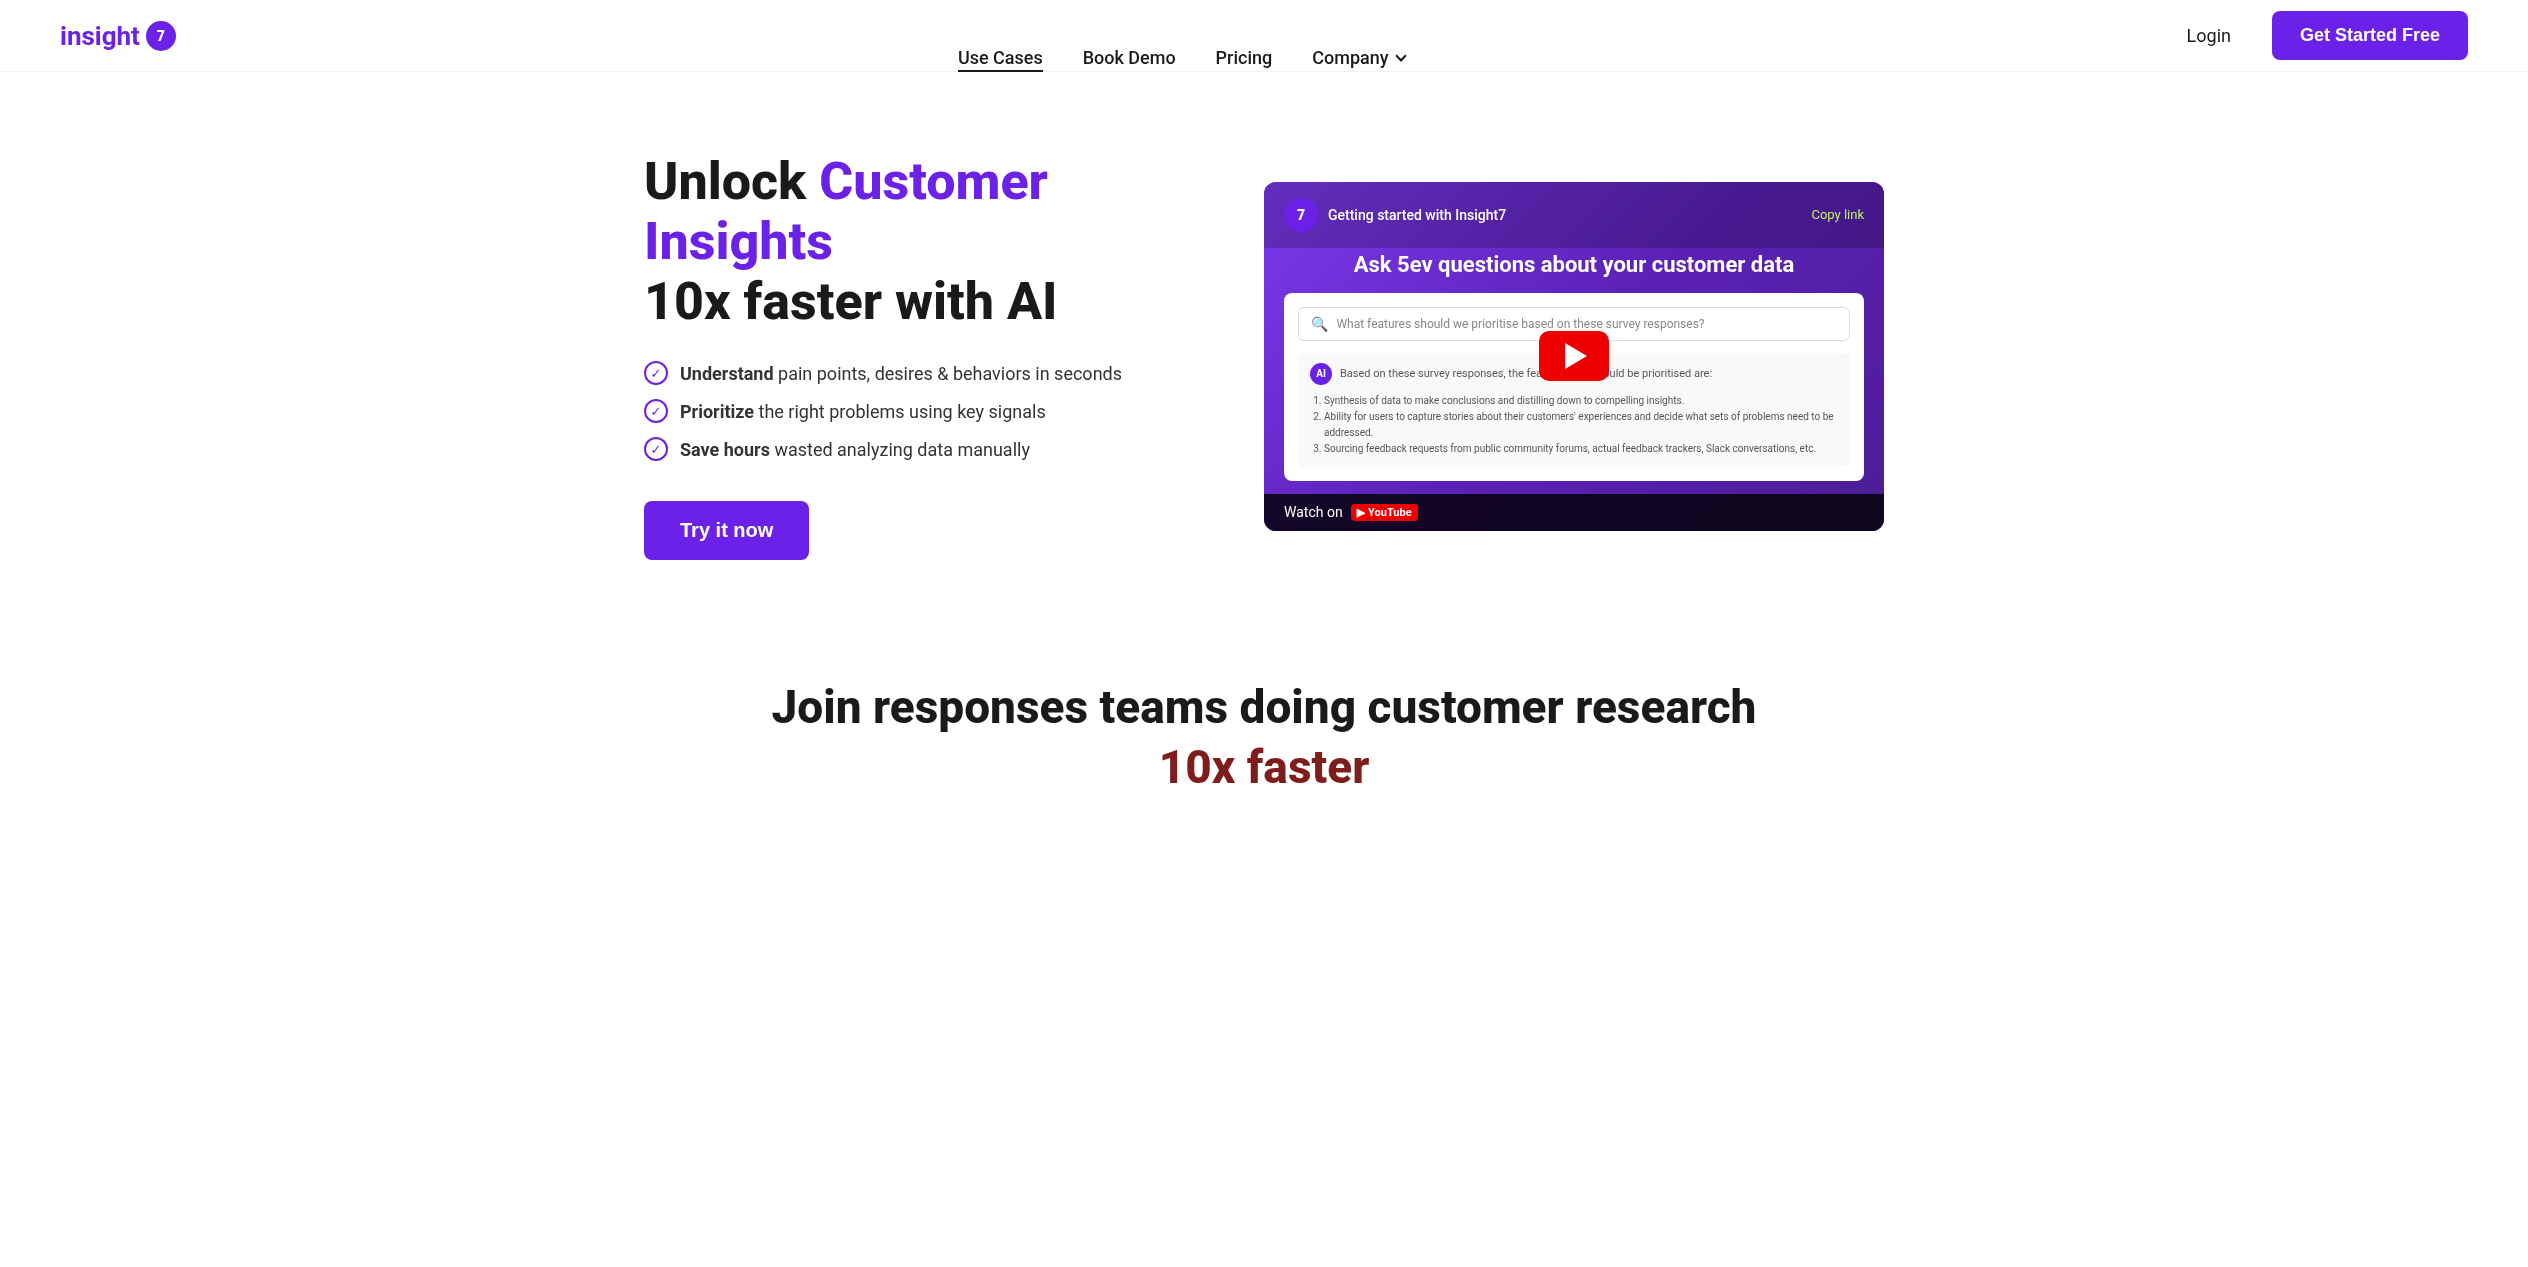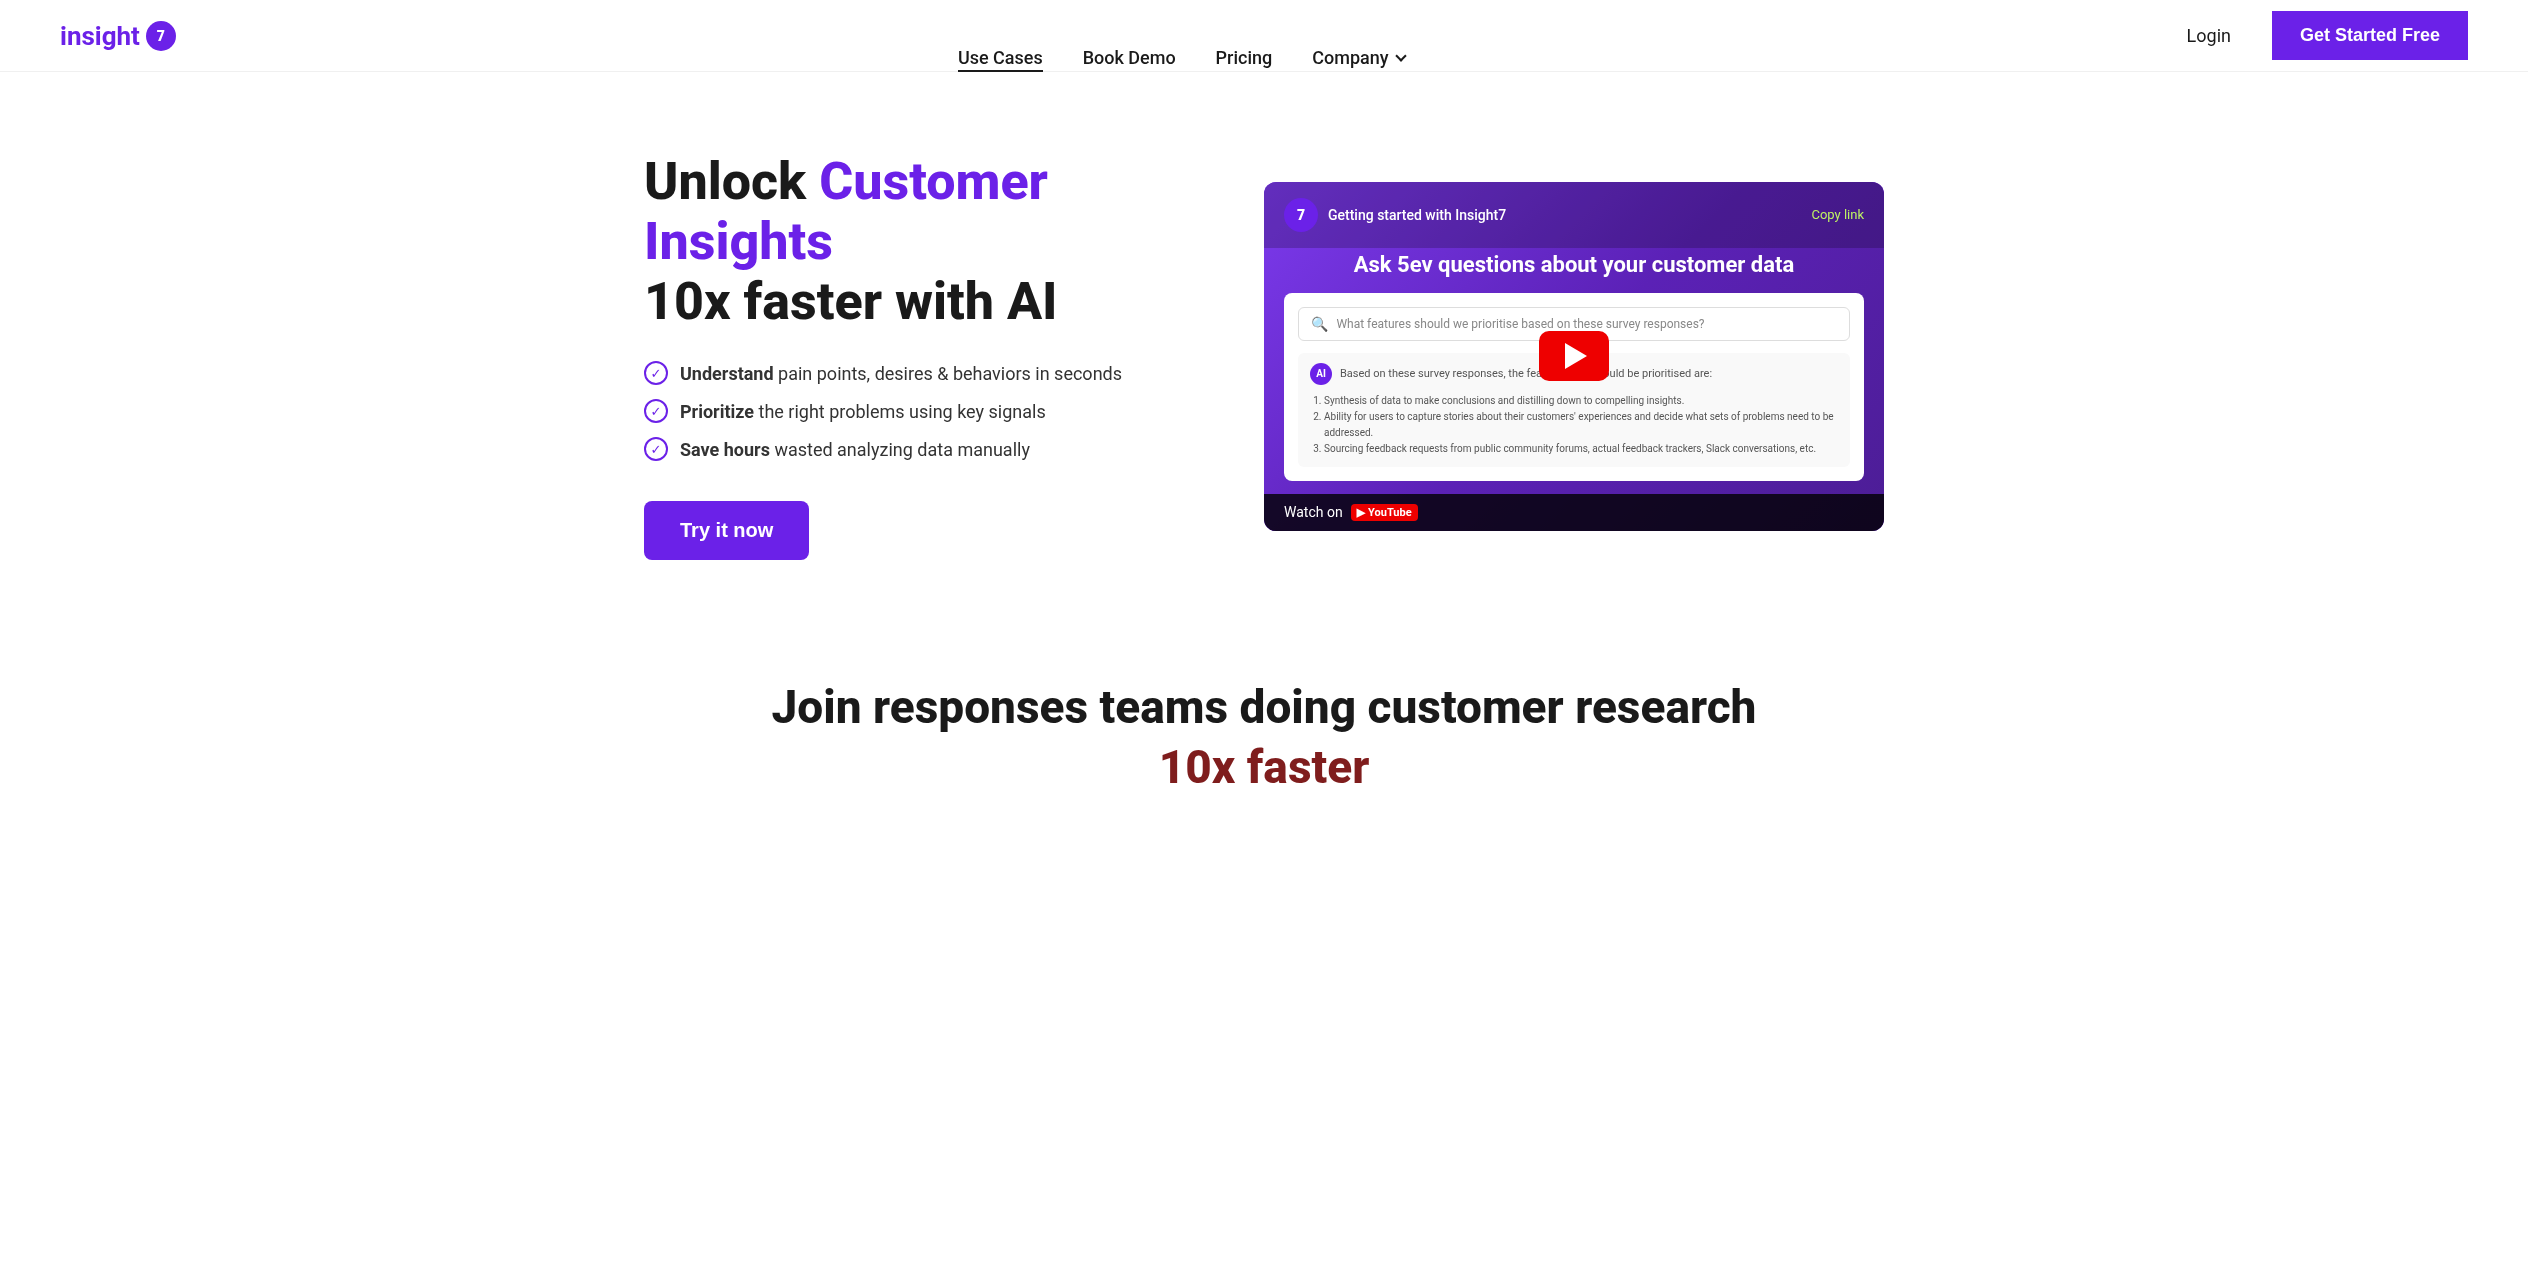--- a/index.html
+++ b/index.html
@@ -71,21 +71,21 @@
     .login-link {
       font-size: 18px;
       color: #1a1a1a;
       text-decoration: none;
       cursor: pointer;
     }
     .cta-btn {
       background: #6b21e8;
       color: #fff;
       border: none;
-      border-radius: 0;
+      border-radius: 8px;
       padding: 14px 28px;
       font-size: 18px;
       font-weight: 600;
       cursor: pointer;
       white-space: nowrap;
     }
 
     
     .hero {
       display: flex;

